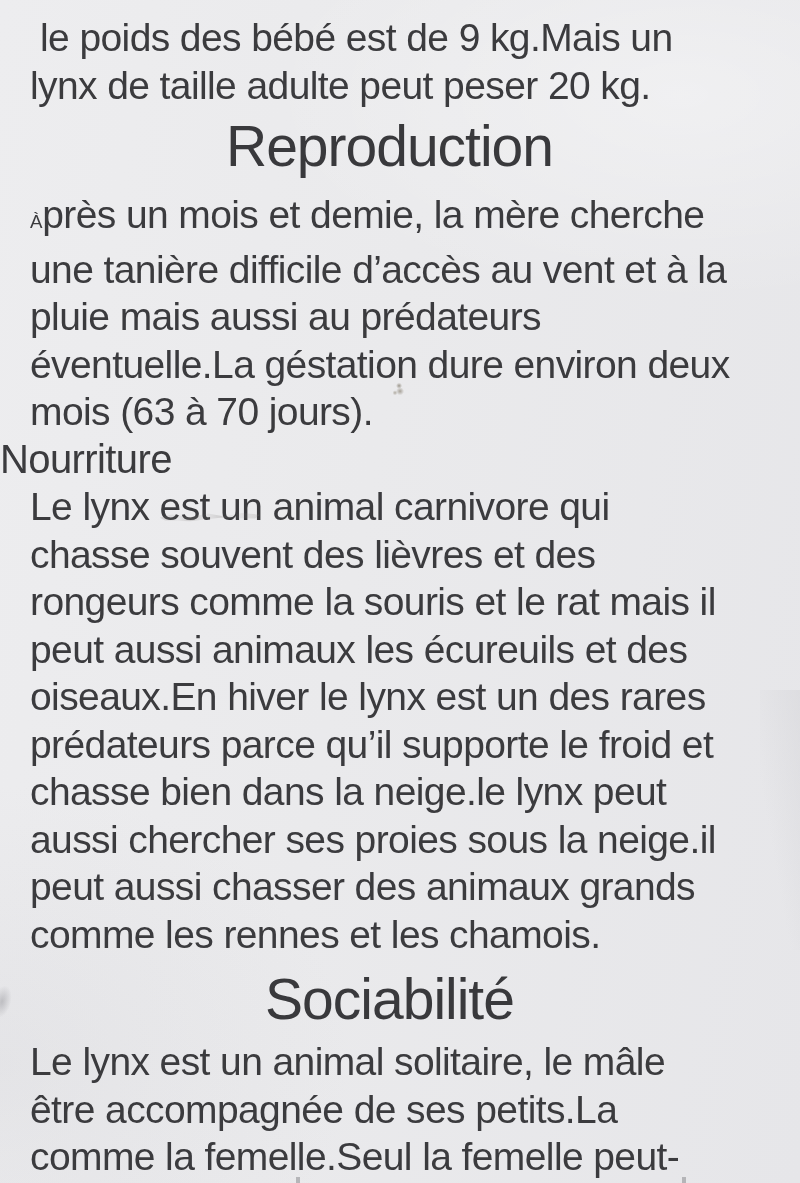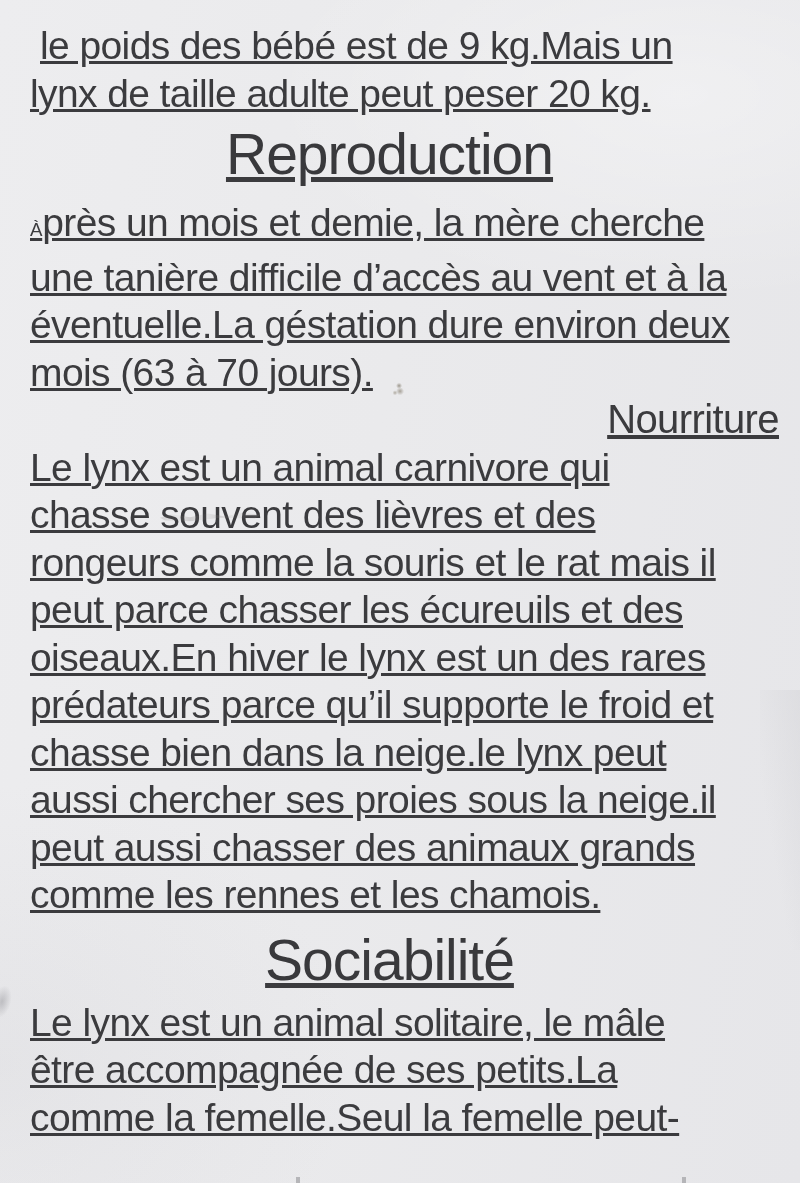--- a/index.html
+++ b/index.html
@@ -18,24 +18,23 @@
     height: 1183px;
     background:
       radial-gradient(ellipse 600px 300px at 85% 8%, rgba(255,255,255,0.35), rgba(255,255,255,0) 70%),
       radial-gradient(ellipse 500px 400px at 0% 90%, rgba(205,205,210,0.25), rgba(205,205,210,0) 70%),
       linear-gradient(100deg, #ededef 0%, #eaeaec 45%, #e6e6e9 100%);
     color: #3b3b3e;
     -webkit-font-smoothing: antialiased;
   }
   .content {
     position: absolute;
-    top: 22px;
+    top: 14px;
     left: 0;
     width: 779px;
-    text-decoration: underline;
   }
   .line {
     font-size: 39px;
     line-height: 47.5px;
     letter-spacing: -0.6px;
     padding-left: 30px;
     white-space: nowrap;
     color: #3b3b3e;
   }
   .line.indent-first {
@@ -54,21 +53,21 @@
     margin-bottom: 12px;
   }
   .heading.sociabilite {
     margin-top: 8px;
     margin-bottom: 6px;
   }
   .subheading {
     font-size: 40px;
     line-height: 47.5px;
     letter-spacing: -0.6px;
-    text-align: right;
+    text-align: left;
     white-space: nowrap;
     color: #3b3b3e;
   }
   .initial-small {
     font-size: 0.48em;
     letter-spacing: -0.3px;
   }
   
   .ink-speck {
     position: absolute;
@@ -134,31 +133,32 @@
     <div>
       <div class="line indent-first">le poids des bébé est de 9 kg.Mais un</div>
       <div class="line">lynx de taille adulte peut peser 20 kg.</div>
     </div>
 
     <div class="heading reproduction">Reproduction</div>
 
     <div>
       <div class="line"><span class="initial-small">À</span><span>près un mois et demie, la mère cherche</span></div>
       <div class="line">une tanière difficile d’accès au vent et à la</div>
+      <div class="line">pluie mais aussi au prédateurs</div>
       <div class="line">éventuelle.La géstation dure environ deux</div>
       <div class="line">mois (63 à 70 jours).</div>
     </div>
 
     <div class="subheading">Nourriture</div>
 
     <div>
       <div class="line">Le lynx est un animal carnivore qui</div>
       <div class="line">chasse souvent des lièvres et des</div>
       <div class="line">rongeurs comme la souris et le rat mais il</div>
-      <div class="line">peut parce chasser les écureuils et des</div>
+      <div class="line">peut aussi animaux les écureuils et des</div>
       <div class="line">oiseaux.En hiver le lynx est un des rares</div>
       <div class="line">prédateurs parce qu’il supporte le froid et</div>
       <div class="line">chasse bien dans la neige.le lynx peut</div>
       <div class="line">aussi chercher ses proies sous la neige.il</div>
       <div class="line">peut aussi chasser des animaux grands</div>
       <div class="line">comme les rennes et les chamois.</div>
     </div>
 
     <div class="heading sociabilite">Sociabilité</div>
 

